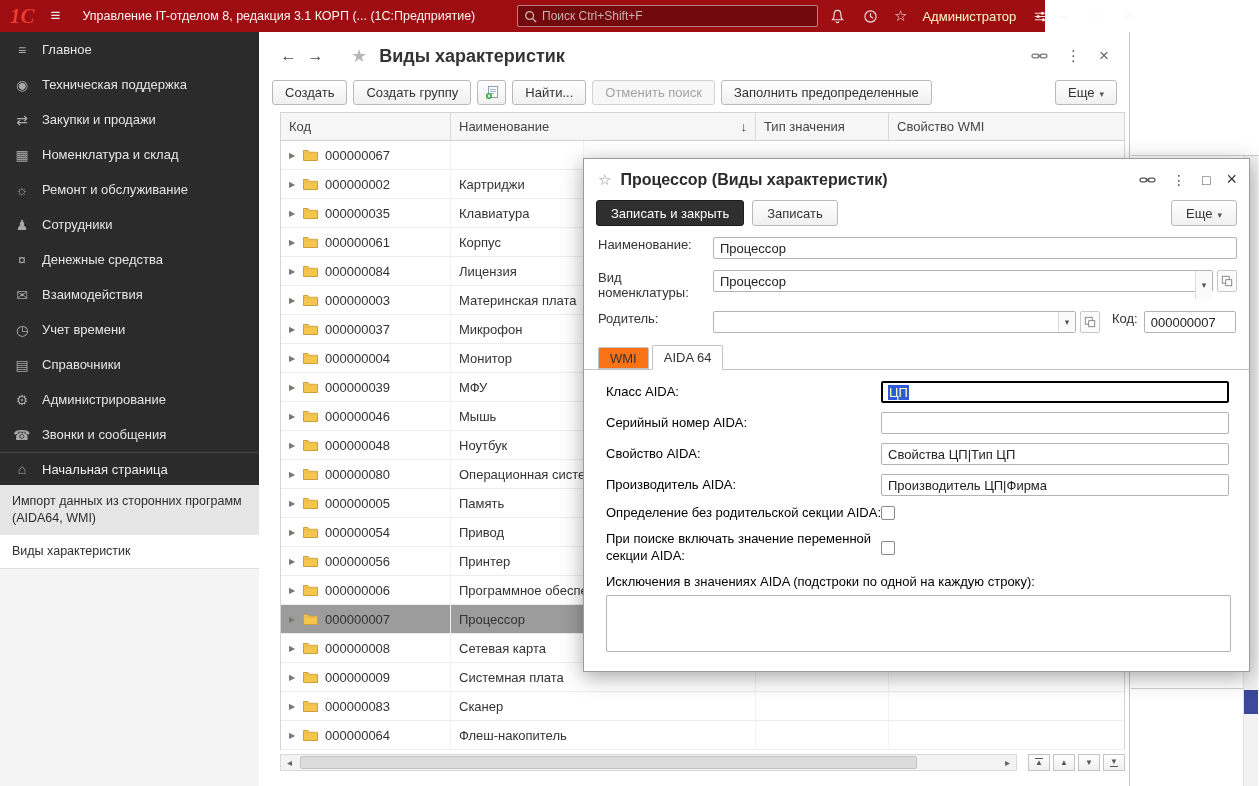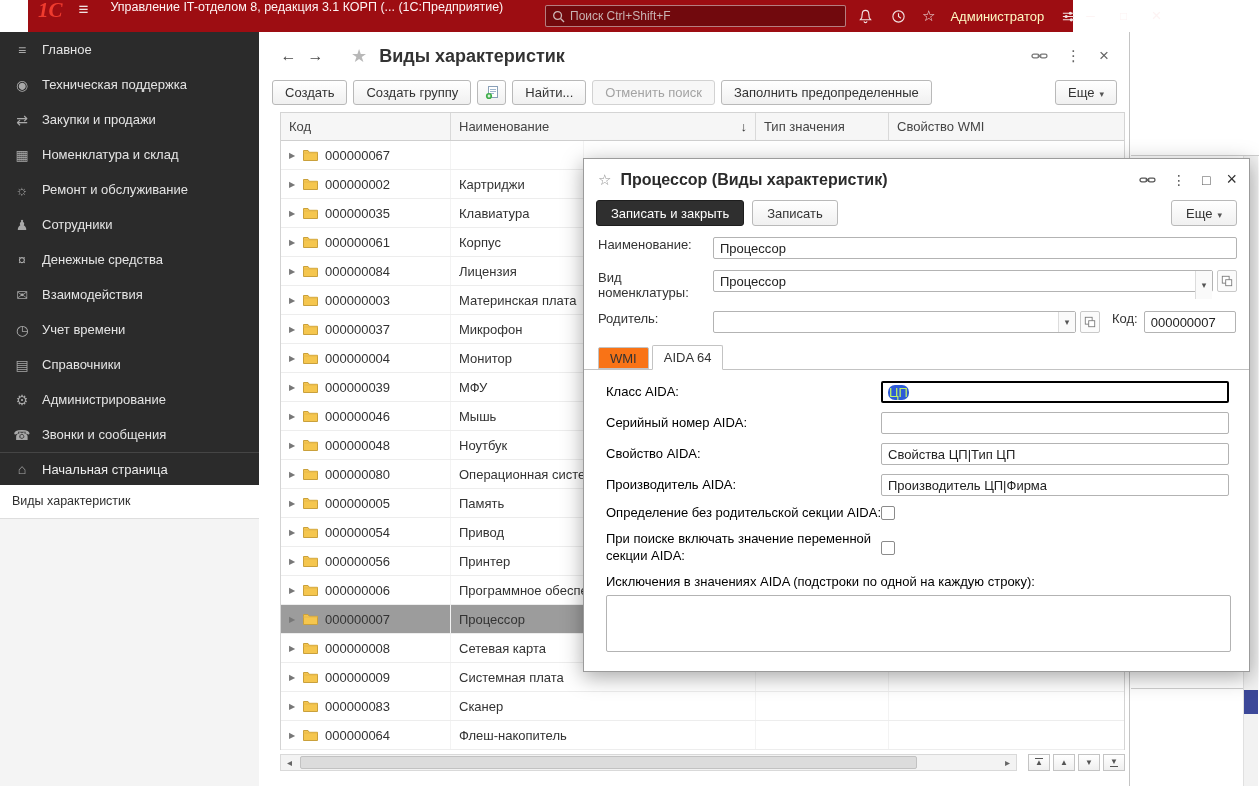--- a/index.html
+++ b/index.html
@@ -2,21 +2,21 @@
 <html><head>
 <meta charset="utf-8">
 <style>
   * { box-sizing: border-box; margin: 0; padding: 0; }
   html,body { width:1259px; height:786px; }
   body { font-family:"Liberation Sans","DejaVu Sans",sans-serif; font-size:13px; overflow:hidden; background:#fff; }
   .screen { position:relative; width:1259px; height:786px; overflow:hidden; background:#fff; }
   button { font-family:inherit; font-size:inherit; cursor:pointer; }
 
   
-  .titlebar { position:absolute; left:0; top:0; width:1045px; height:32px; background:#9d0d12; display:flex; color:#fff;margin-left:28px; }
+  .titlebar { position:absolute; left:0; top:0; width:1045px; height:32px; background:#9d0d12; display:flex; align-items:center; color:#fff; }
   .logo { margin-left:10px; font-family:"Liberation Serif","DejaVu Serif",serif; font-style:italic; font-weight:bold; font-size:21px; color:#ef3b2e; line-height:1; }
   .tb-menu { margin-left:16px; font-size:17px; color:#f0e3e3; cursor:pointer; }
   .tb-title { margin-left:22px; font-size:12.5px; color:#fdf3f3; white-space:nowrap; }
   .tb-search { position:absolute; left:517px; top:5px; width:301px; height:22px; background:rgba(0,0,0,.28); border:1px solid rgba(255,255,255,.48); border-radius:2px; display:flex; align-items:center; padding:0 6px; }
   .tb-search input { flex:1; background:transparent; border:none; outline:none; color:#e8dcdc; font-size:12px; margin-left:5px; }
   .tb-search input::placeholder { color:#c8b2b2; }
   .tb-right { position:absolute; left:828px; top:0; height:32px; display:flex; align-items:center; gap:15px; }
   .tb-ic { display:flex; align-items:center; justify-content:center; width:18px; height:18px; cursor:pointer; }
   .tb-star { font-size:15px; color:#f0e3e3; cursor:pointer; }
   .tb-user { font-size:13px; color:#fef9c3; cursor:pointer; }
@@ -107,21 +107,21 @@
   .code-input { width:92px; margin-left:6px; }
 
   .d-tabs { display:flex; align-items:flex-end; padding:0 12px 0 14px; border-bottom:1px solid #c3c3c3; height:26px; }
   .tab { padding:0 11px; border:1px solid #c3c3c3; background:#f97316; color:#333; height:22px; display:flex; align-items:center; margin-right:3px; cursor:pointer; border-radius:2px 2px 0 0; }
   .tab.active { background:#fff; height:25px; border-bottom:1px solid #fff; margin-bottom:-1px; }
   .d-tabpanel { padding:11px 12px 0 22px; }
   .arow { display:flex; align-items:center; margin-bottom:9px; }
   .alabel { width:275px; flex:0 0 275px; line-height:1.3; }
   .ainp { width:348px; flex:0 0 348px; }
   .ainp.focused { border:2px solid #000; padding:0 5px; display:flex; align-items:center; }
-  .sel-text { background:#2e5bd7; color:#bef264; padding:0 1px;border-radius:7px; }
+  .sel-text { background:#2e5bd7; color:#fef9c3; padding:0 1px; }
   .crow { display:flex; align-items:center; margin-bottom:9px; }
   .cb { width:14px; height:14px; border:1px solid #8b8b8b; border-radius:2px; background:#fff; display:inline-block; cursor:pointer; flex:0 0 14px; }
   .exc-label { margin:3px 0 6px 0; }
   .exc-area { width:625px; height:57px; border:1px solid #b3b3b3; border-radius:2px; resize:none; outline:none; font-family:inherit; font-size:13px; padding:3px 6px; }
 </style>
 </head>
 <body>
 
 <div class="screen">
 
@@ -216,20 +216,21 @@
         <div class="sb-item">
     <span class="sb-icon">☎</span>
     <span class="sb-label">Звонки и сообщения</span>
   </div>
       </div>
     <div class="sb-home">
       <span class="sb-icon">⌂</span>
       <span>Начальная страница</span>
     </div>
     <div class="sb-windows">
+      <div class="sb-win-item import">Импорт данных из сторонних программ (AIDA64, WMI)</div>
       <div class="sb-win-item active">Виды характеристик</div>
     </div>
   </nav>
 
   <section class="main">
     <div class="m-head">
       <button class="nav-btn">←</button>
       <button class="nav-btn">→</button>
       <span class="m-star">★</span>
       <span class="m-title">Виды характеристик</span>

